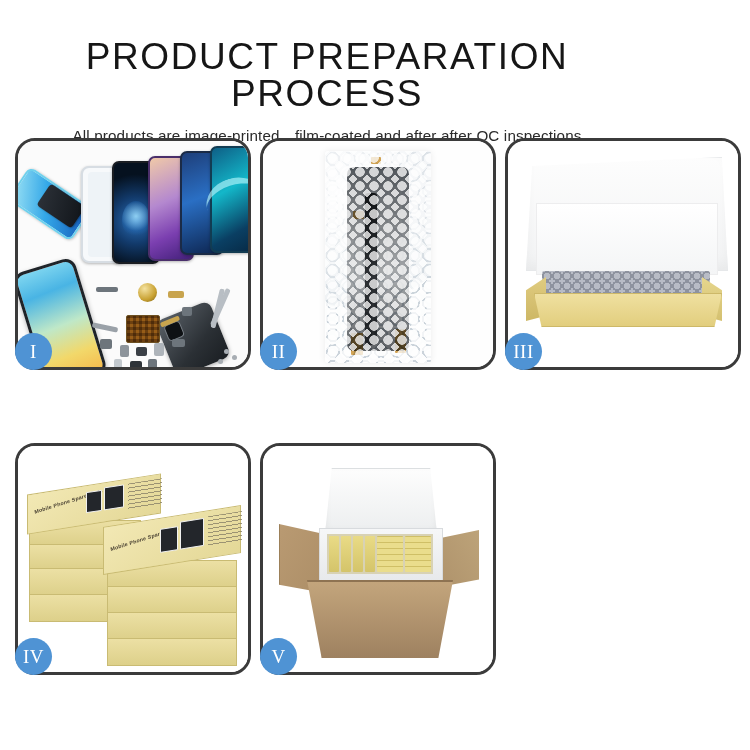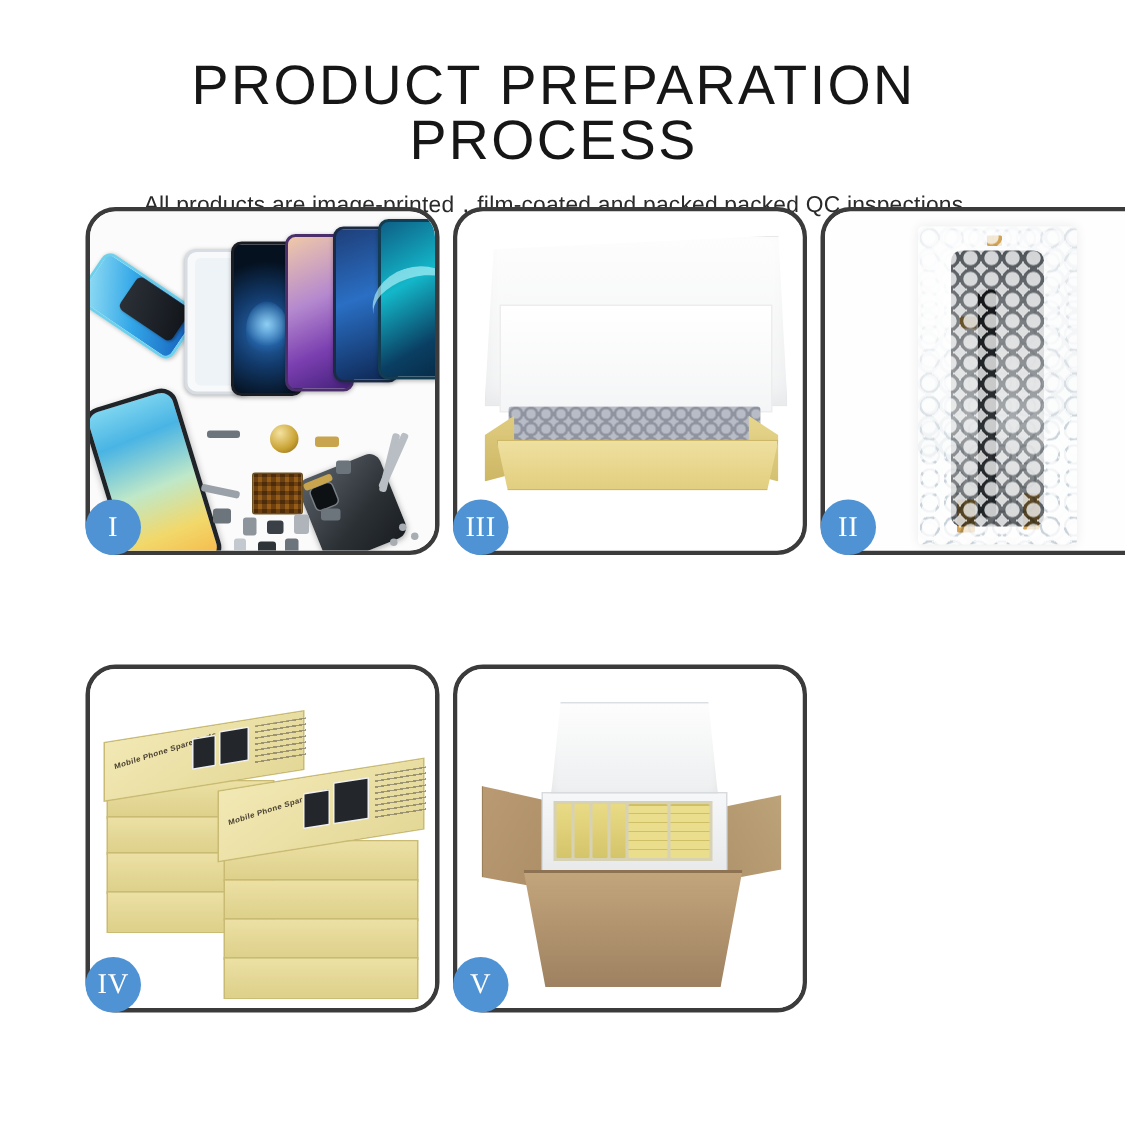--- a/index.html
+++ b/index.html
@@ -3,21 +3,21 @@
 <meta charset="utf-8">
 <style>
   html,body{margin:0;padding:0;}
   body{
     width:750px;height:750px;
     background:#ffffff;
     font-family:"Liberation Sans",sans-serif;
     overflow:hidden;
     position:relative;
   }
-  .page{width:654px;height:750px;position:relative;margin-left:42px;}
+  .page{width:654px;height:750px;position:relative;}
 
   
   .header{padding-top:38px;text-align:center;}
   .title{
     font-size:37px;
     letter-spacing:1.6px;
     font-weight:400;
     color:#161616;
     line-height:1;
     font-family:"Liberation Sans",sans-serif;
@@ -334,21 +334,21 @@
 
   .hidden-text{position:absolute;opacity:0;pointer-events:none;}
 </style>
 </head>
 <body>
 
 <div class="page">
 
   <div class="header">
     <div class="title">PRODUCT PREPARATION PROCESS</div>
-    <div class="subtitle">All products are image-printed，film-coated and packed packed QC inspections</div>
+    <div class="subtitle">All products are image-printed，film-coated and after after QC inspections</div>
   </div>
 
   <div class="grid">
 
     <div class="panel">
       <div class="panel-inner p1">
         <div class="phone-fan">
           <div class="ph ph-a"></div>
           <div class="ph ph-a2"></div>
           <div class="ph ph-b">
@@ -387,46 +387,46 @@
         <div class="tweezer"></div>
         <span class="screw" style="left:206px;top:208px;"></span>
         <span class="screw" style="left:214px;top:214px;"></span>
         <span class="screw" style="left:200px;top:218px;"></span>
       </div>
       <div class="badge">I</div>
       <span class="hidden-text">Mobile phone screens and spare parts assortment</span>
     </div>
 
     <div class="panel">
-      <div class="panel-inner p3">
-        <div class="box3-lid"></div>
-        <div class="box3-foam"></div>
-        <div class="box3-bubble"></div>
-        <div class="box3-side"></div>
-        <div class="box3-side-r"></div>
-        <div class="box3-front"></div>
-      </div>
-      <div class="badge">III</div>
-      <span class="hidden-text">Yellow inner box with white lid and bubble wrap</span>
-    </div>
-
-    <div class="panel">
       <div class="panel-inner p2">
         <div class="bag">
           <span class="part"></span>
           <span class="ribbon"></span>
           <span class="tape" style="left:46px;top:6px;width:10px;height:7px;"></span>
           <span class="tape" style="left:28px;top:60px;width:11px;height:8px;"></span>
           <span class="tape" style="left:26px;top:182px;width:12px;height:22px;"></span>
           <span class="tape" style="left:70px;top:178px;width:11px;height:24px;"></span>
           <span class="bubbles"></span>
         </div>
       </div>
       <div class="badge">II</div>
       <span class="hidden-text">Part sealed in bubble wrap bag</span>
+    </div>
+
+    <div class="panel">
+      <div class="panel-inner p3">
+        <div class="box3-lid"></div>
+        <div class="box3-foam"></div>
+        <div class="box3-bubble"></div>
+        <div class="box3-side"></div>
+        <div class="box3-side-r"></div>
+        <div class="box3-front"></div>
+      </div>
+      <div class="badge">III</div>
+      <span class="hidden-text">Yellow inner box with white lid and bubble wrap</span>
     </div>
 
     <div class="panel">
       <div class="panel-inner p4">
         <div class="stack">
 
           <div class="sbox" style="left:6px;top:60px;width:110px;height:24px;"></div>
           <div class="sbox" style="left:6px;top:84px;width:110px;height:24px;"></div>
           <div class="sbox" style="left:6px;top:108px;width:110px;height:26px;"></div>
           <div class="sbox" style="left:6px;top:134px;width:110px;height:26px;"></div>

